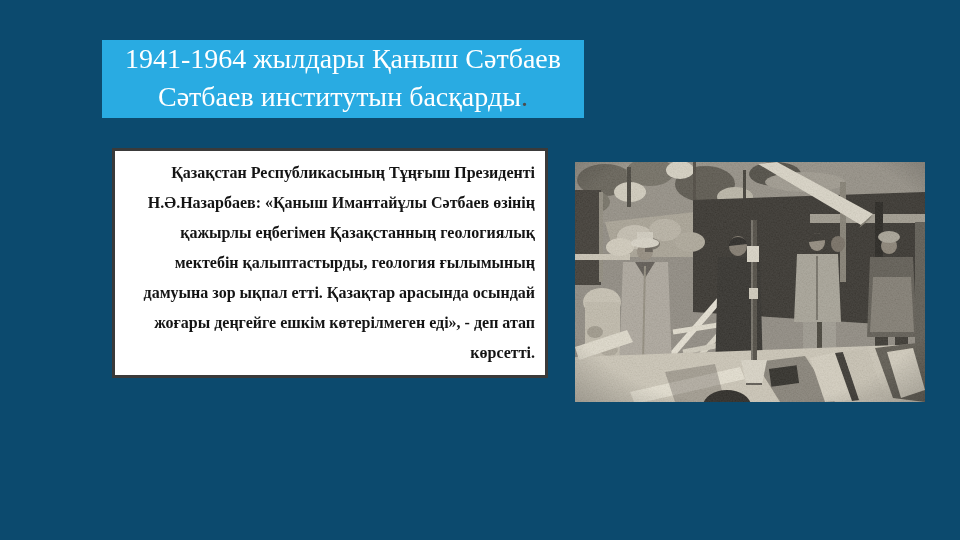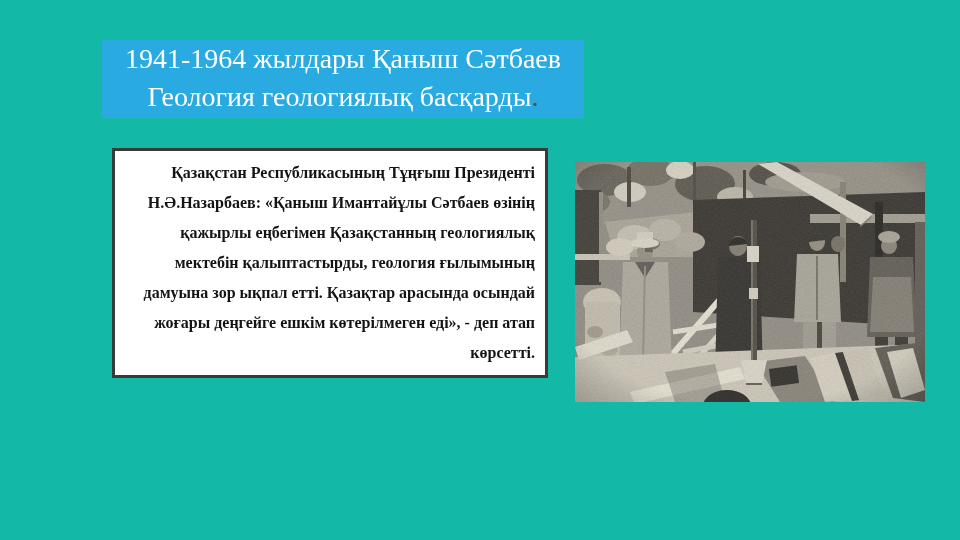--- a/index.html
+++ b/index.html
@@ -4,21 +4,21 @@
 <style>
   html, body { margin: 0; padding: 0; }
   body {
     width: 960px; height: 540px;
     background: #ffffff;
     font-family: "Liberation Serif", serif;
     position: relative;
     overflow: hidden;
   }
 
-  .slide { position: absolute; inset: 0; background: #14b8a6; padding-left: 46px; }
+  .slide { position: absolute; inset: 0; background: #0c4a6e; padding-left: 46px; }
 
   .title-box {
     position: absolute;
     left: 102px; top: 40px;
     width: 482px; height: 78px;
     background: #29abe2;
     color: #ffffff;
     text-align: center;
     font-size: 28px;
     line-height: 38px;
@@ -57,21 +57,21 @@
   }
   .photo-frame svg { display: block; }
 </style>
 </head>
 <body>
 
 <div class="slide">
 
   <div class="title-box">
     <div class="tline">1941-1964 жылдары Қаныш Сәтбаев</div>
-    <div class="tline"><span>Геология геологиялық басқарды</span><span class="period">.</span></div>
+    <div class="tline"><span>Сәтбаев институтын басқарды</span><span class="period">.</span></div>
   </div>
 
   <div class="quote-box">
     <p>Қазақстан Республикасының Тұңғыш Президенті Н.Ә.Назарбаев: «Қаныш Имантайұлы Сәтбаев өзінің қажырлы еңбегімен Қазақстанның геологиялық мектебін қалыптастырды, геология ғылымының дамуына зор ықпал етті. Қазақтар арасында осындай жоғары деңгейге ешкім көтерілмеген еді», - деп атап көрсетті.</p>
   </div>
 
   <div class="photo-frame">
     <svg width="350" height="240" viewBox="0 0 350 240" xmlns="http://www.w3.org/2000/svg">
       <defs>
         <filter id="grain" x="0" y="0" width="100%" height="100%">

